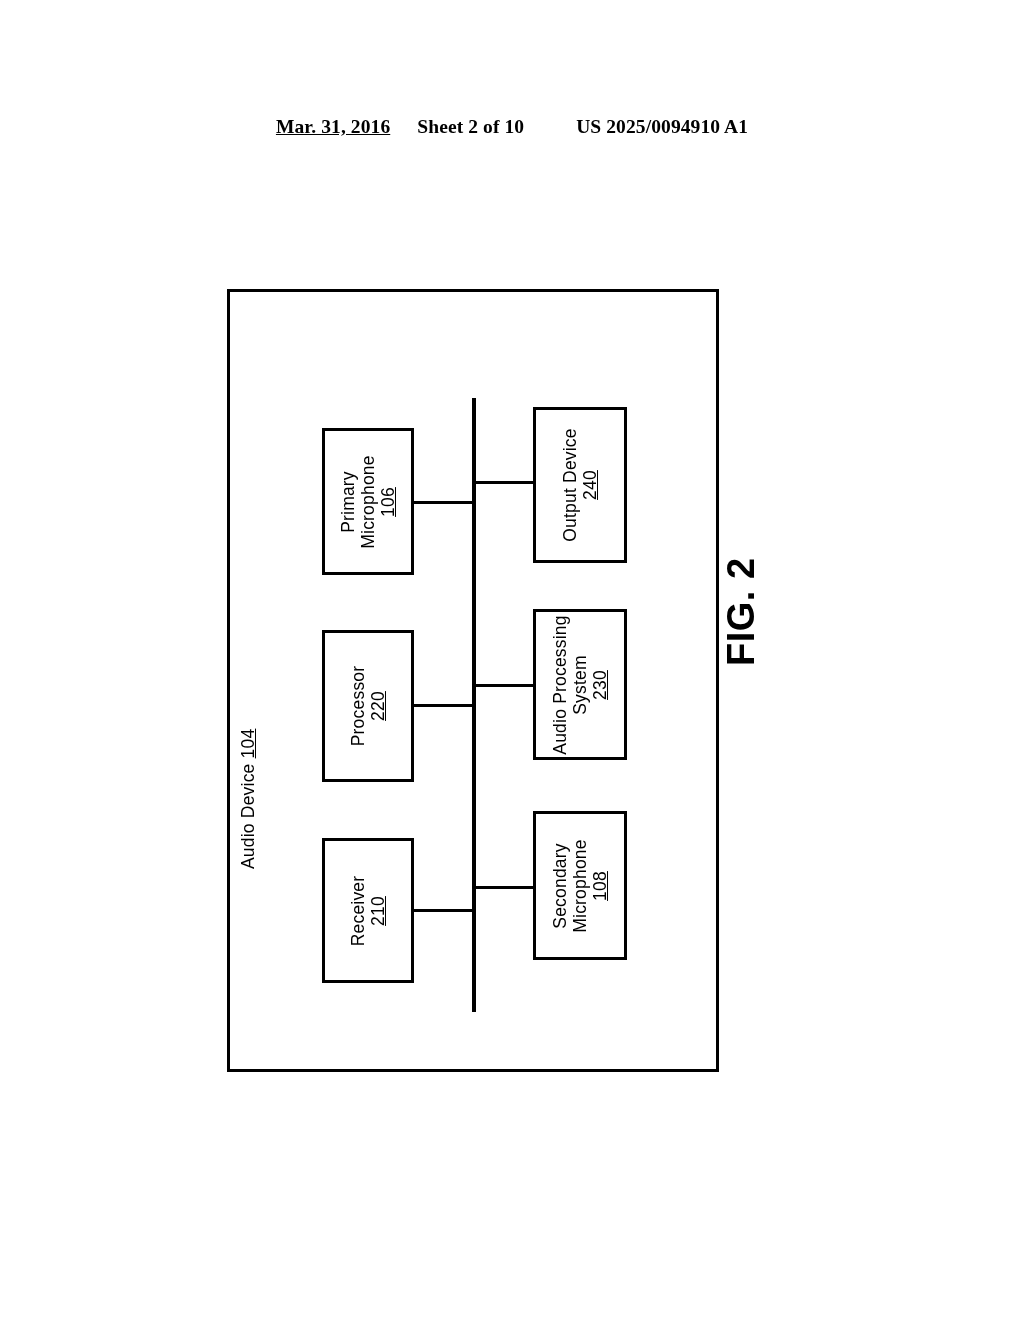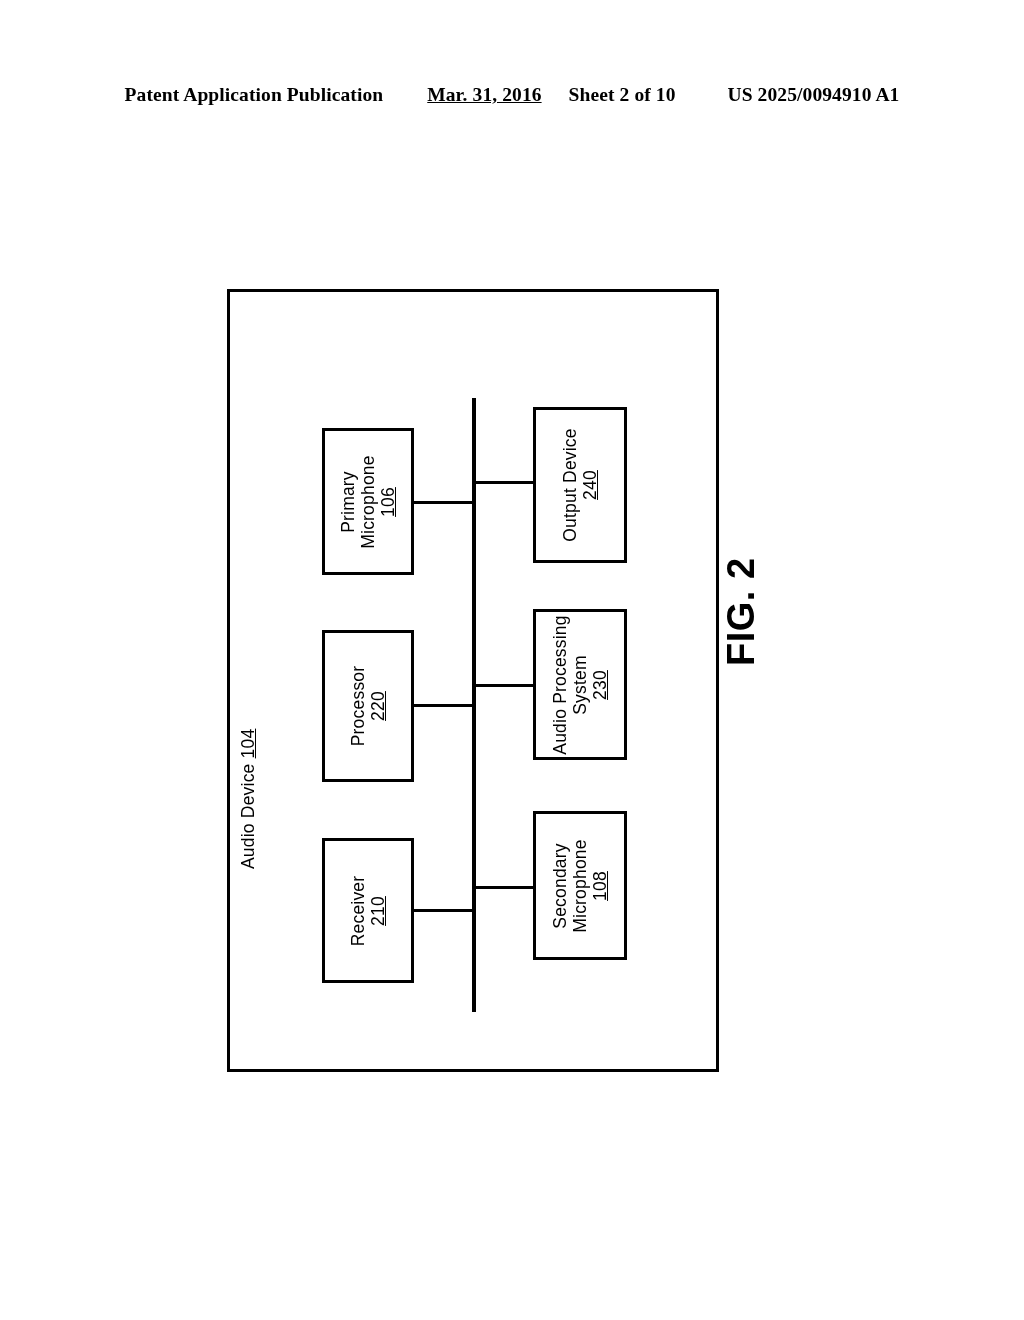--- a/index.html
+++ b/index.html
@@ -26,21 +26,21 @@
     justify-content: center;
     align-items: baseline;
     font-family: "Liberation Serif", serif;
     font-weight: bold;
     font-size: 19.5px;
     letter-spacing: 0.1px;
     white-space: nowrap;
   }
   .hdr-pub      { margin-right: 44px; }
   .hdr-date     { margin-right: 27px; text-decoration: underline; }
-  .hdr-sheet    { margin-right: 52px; }
+  .hdr-sheet    { margin-right: 52px; margin-top: 32px; }
   .hdr-num      { }
 
   
   .figure-area {
     position: absolute;
     left: 0;
     top: 0;
     width: 1024px;
     height: 1320px;
   }
@@ -147,21 +147,20 @@
     font-size: 38px;
     line-height: 46px;
     letter-spacing: 0.5px;
     white-space: nowrap;
   }
 </style>
 </head>
 <body>
 
 <div class="patent-header">
-  <span class="hdr-pub">Patent Application Publication</span>
   <span class="hdr-date">Mar. 31, 2016</span>
   <span class="hdr-sheet">Sheet 2 of 10</span>
   <span class="hdr-num">US 2025/0094910 A1</span>
 </div>
 
 <div class="figure-area">
 
   <div class="device-boundary"></div>
 
   <div class="device-label">

